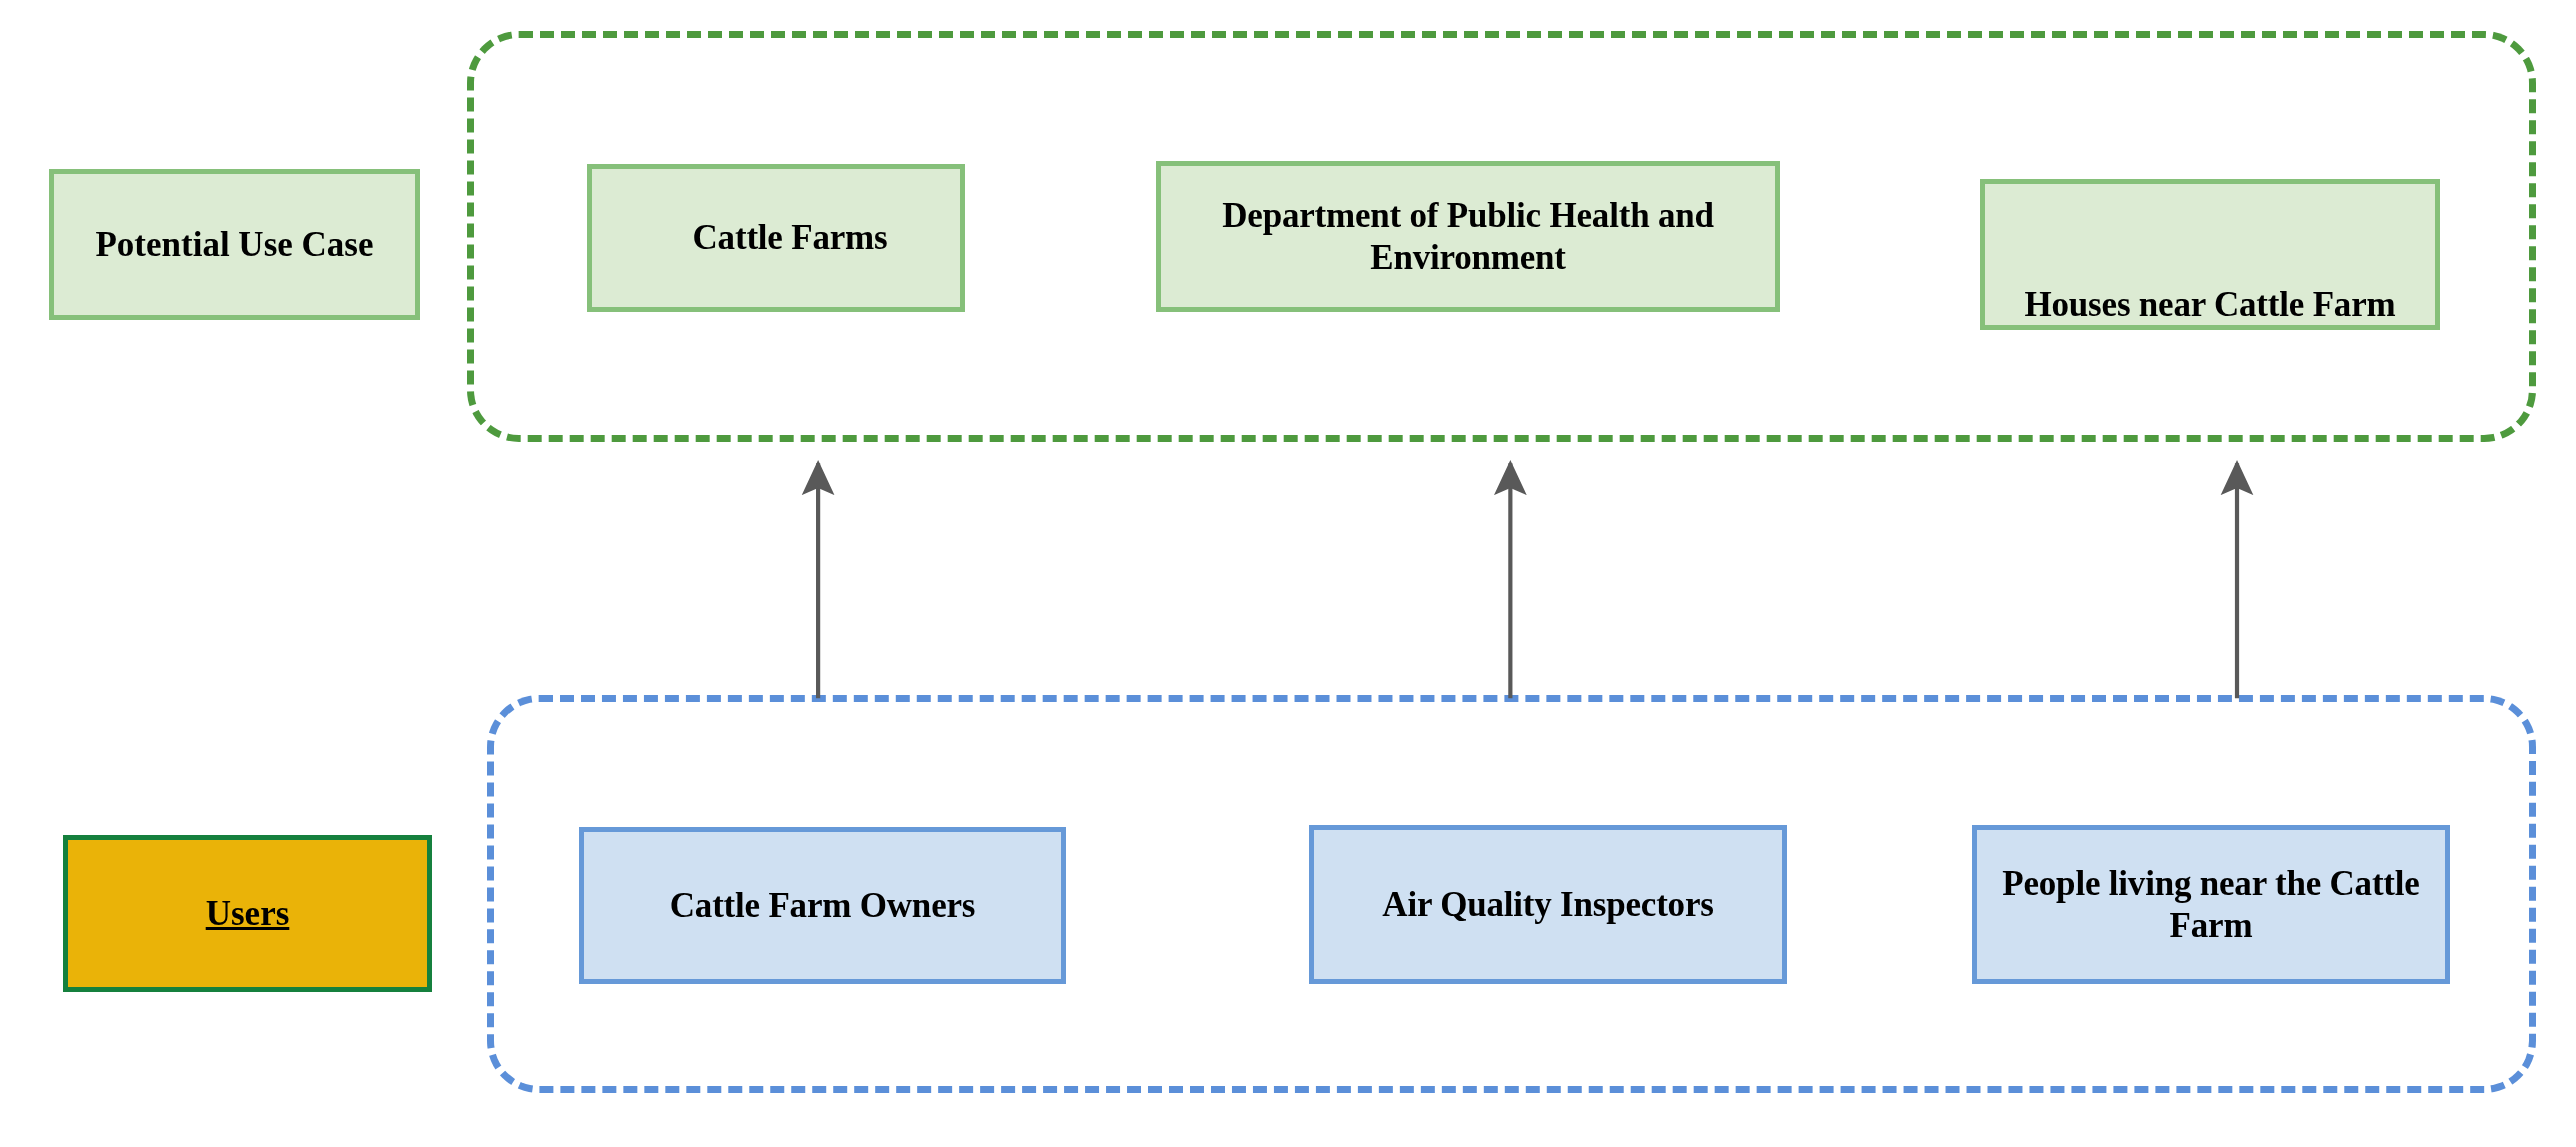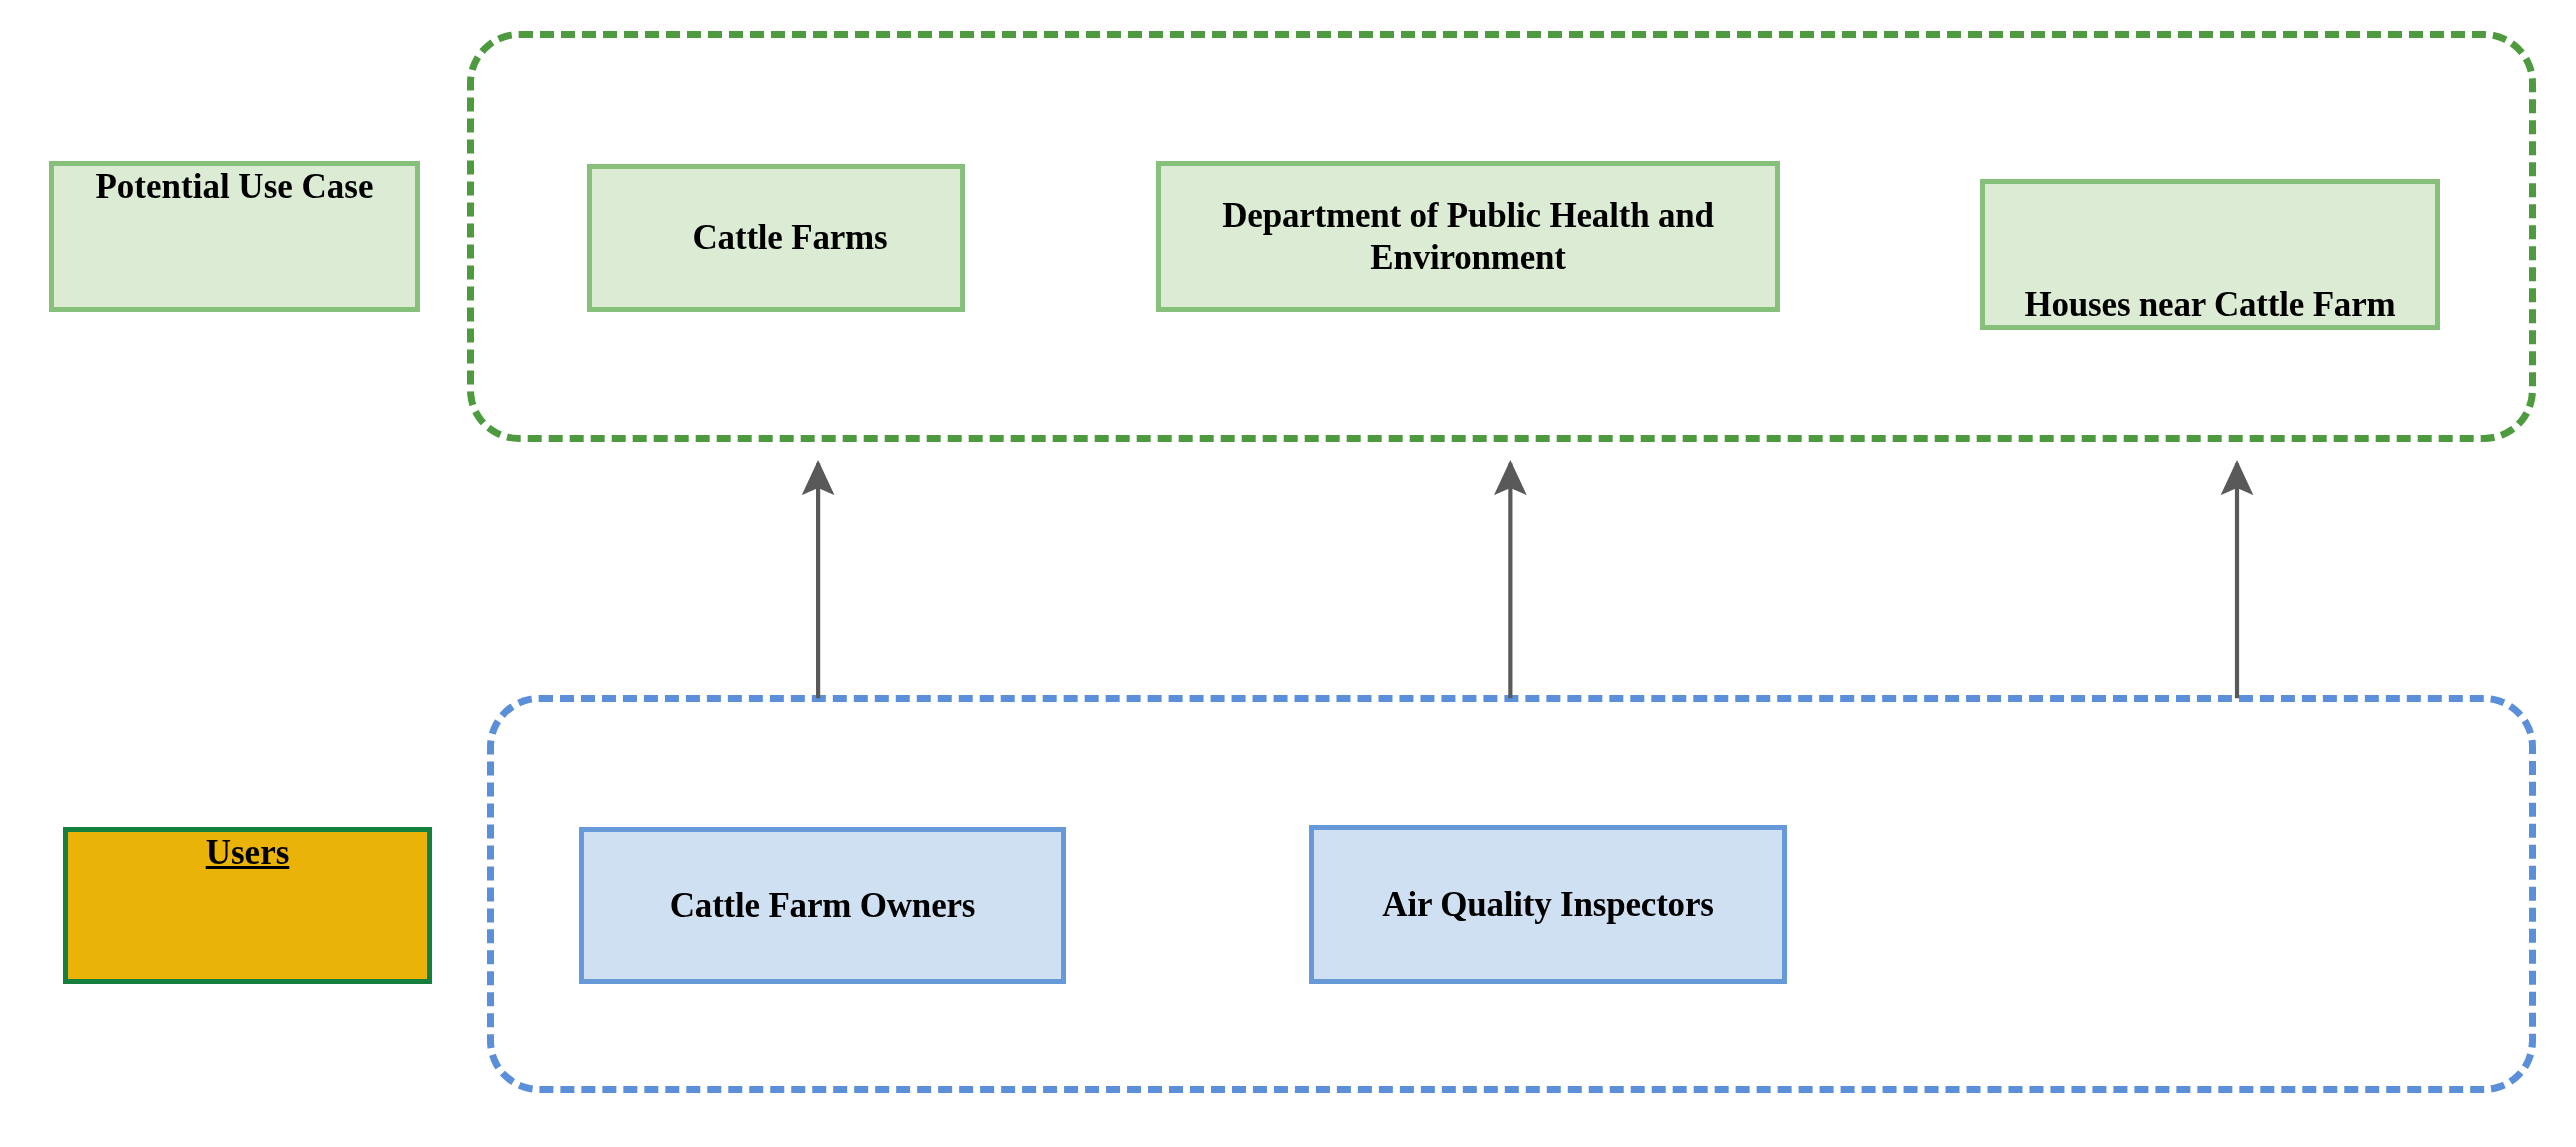--- a/index.html
+++ b/index.html
@@ -56,25 +56,27 @@
   .box .txt {
     display: block;
     padding: 0 8.4px;
   }
 
   
   .rowlabel {
     position: absolute;
     box-sizing: border-box;
     display: flex;
+    align-items: center;
     justify-content: center;
     text-align: center;
     font-weight: bold;
     color: #000000;
     line-height: 1.18;
+    margin-top: 8px;
   }
   .rowlabel.green {
     background: #dcebd3;
     border: 5px solid #86c07a;
   }
   .rowlabel.blue {
     background: #eab308;
     border: 5px solid #15803d;
     text-decoration: underline;
   }
@@ -132,15 +134,18 @@
   </div>
 
   <div class="box blue" style="left:579px; top:827px; width:487px; height:157px; font-size:35px;">
     <span class="txt">Cattle Farm Owners</span>
   </div>
 
   <div class="box blue" style="left:1309px; top:825px; width:478px; height:159px; font-size:35px;">
     <span class="txt">Air Quality Inspectors</span>
   </div>
 
+  <div class="box blue" style="left:1972px; top:825px; width:478px; height:159px; font-size:35px;">
+    <span class="txt">People living near the Cattle Farm</span>
+  </div>
 
 </div>
 
 
 </body></html>

